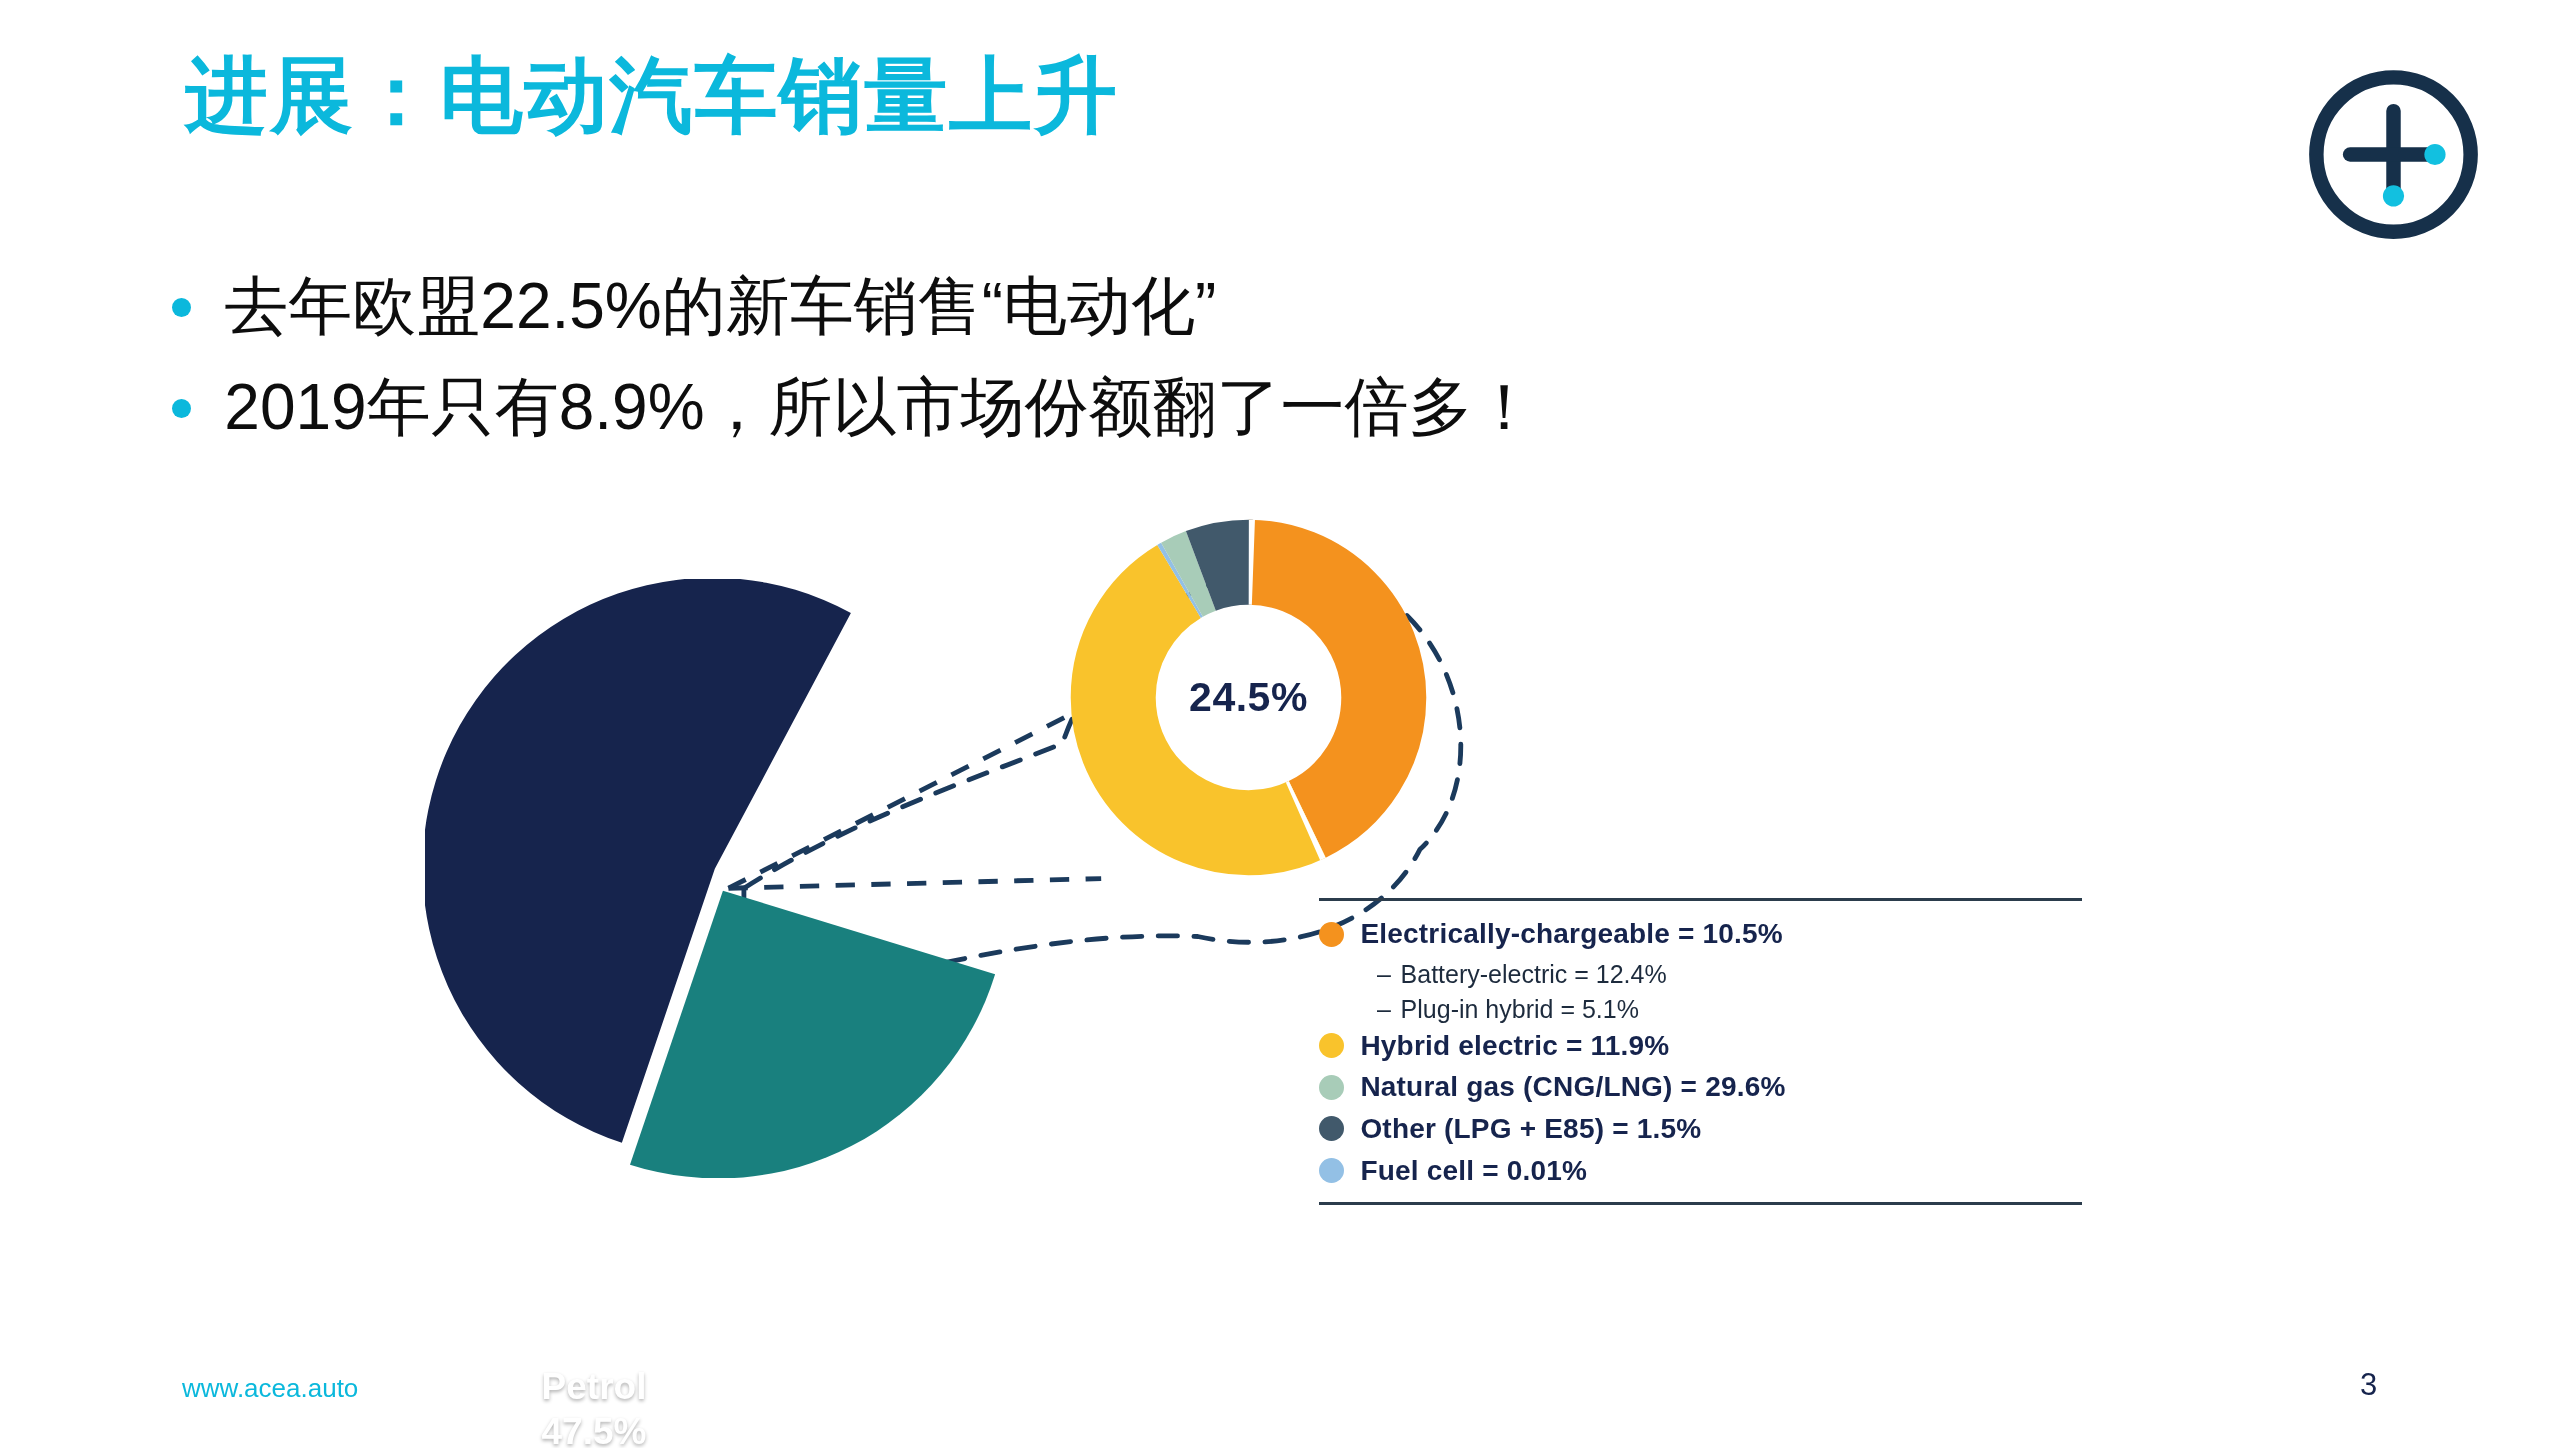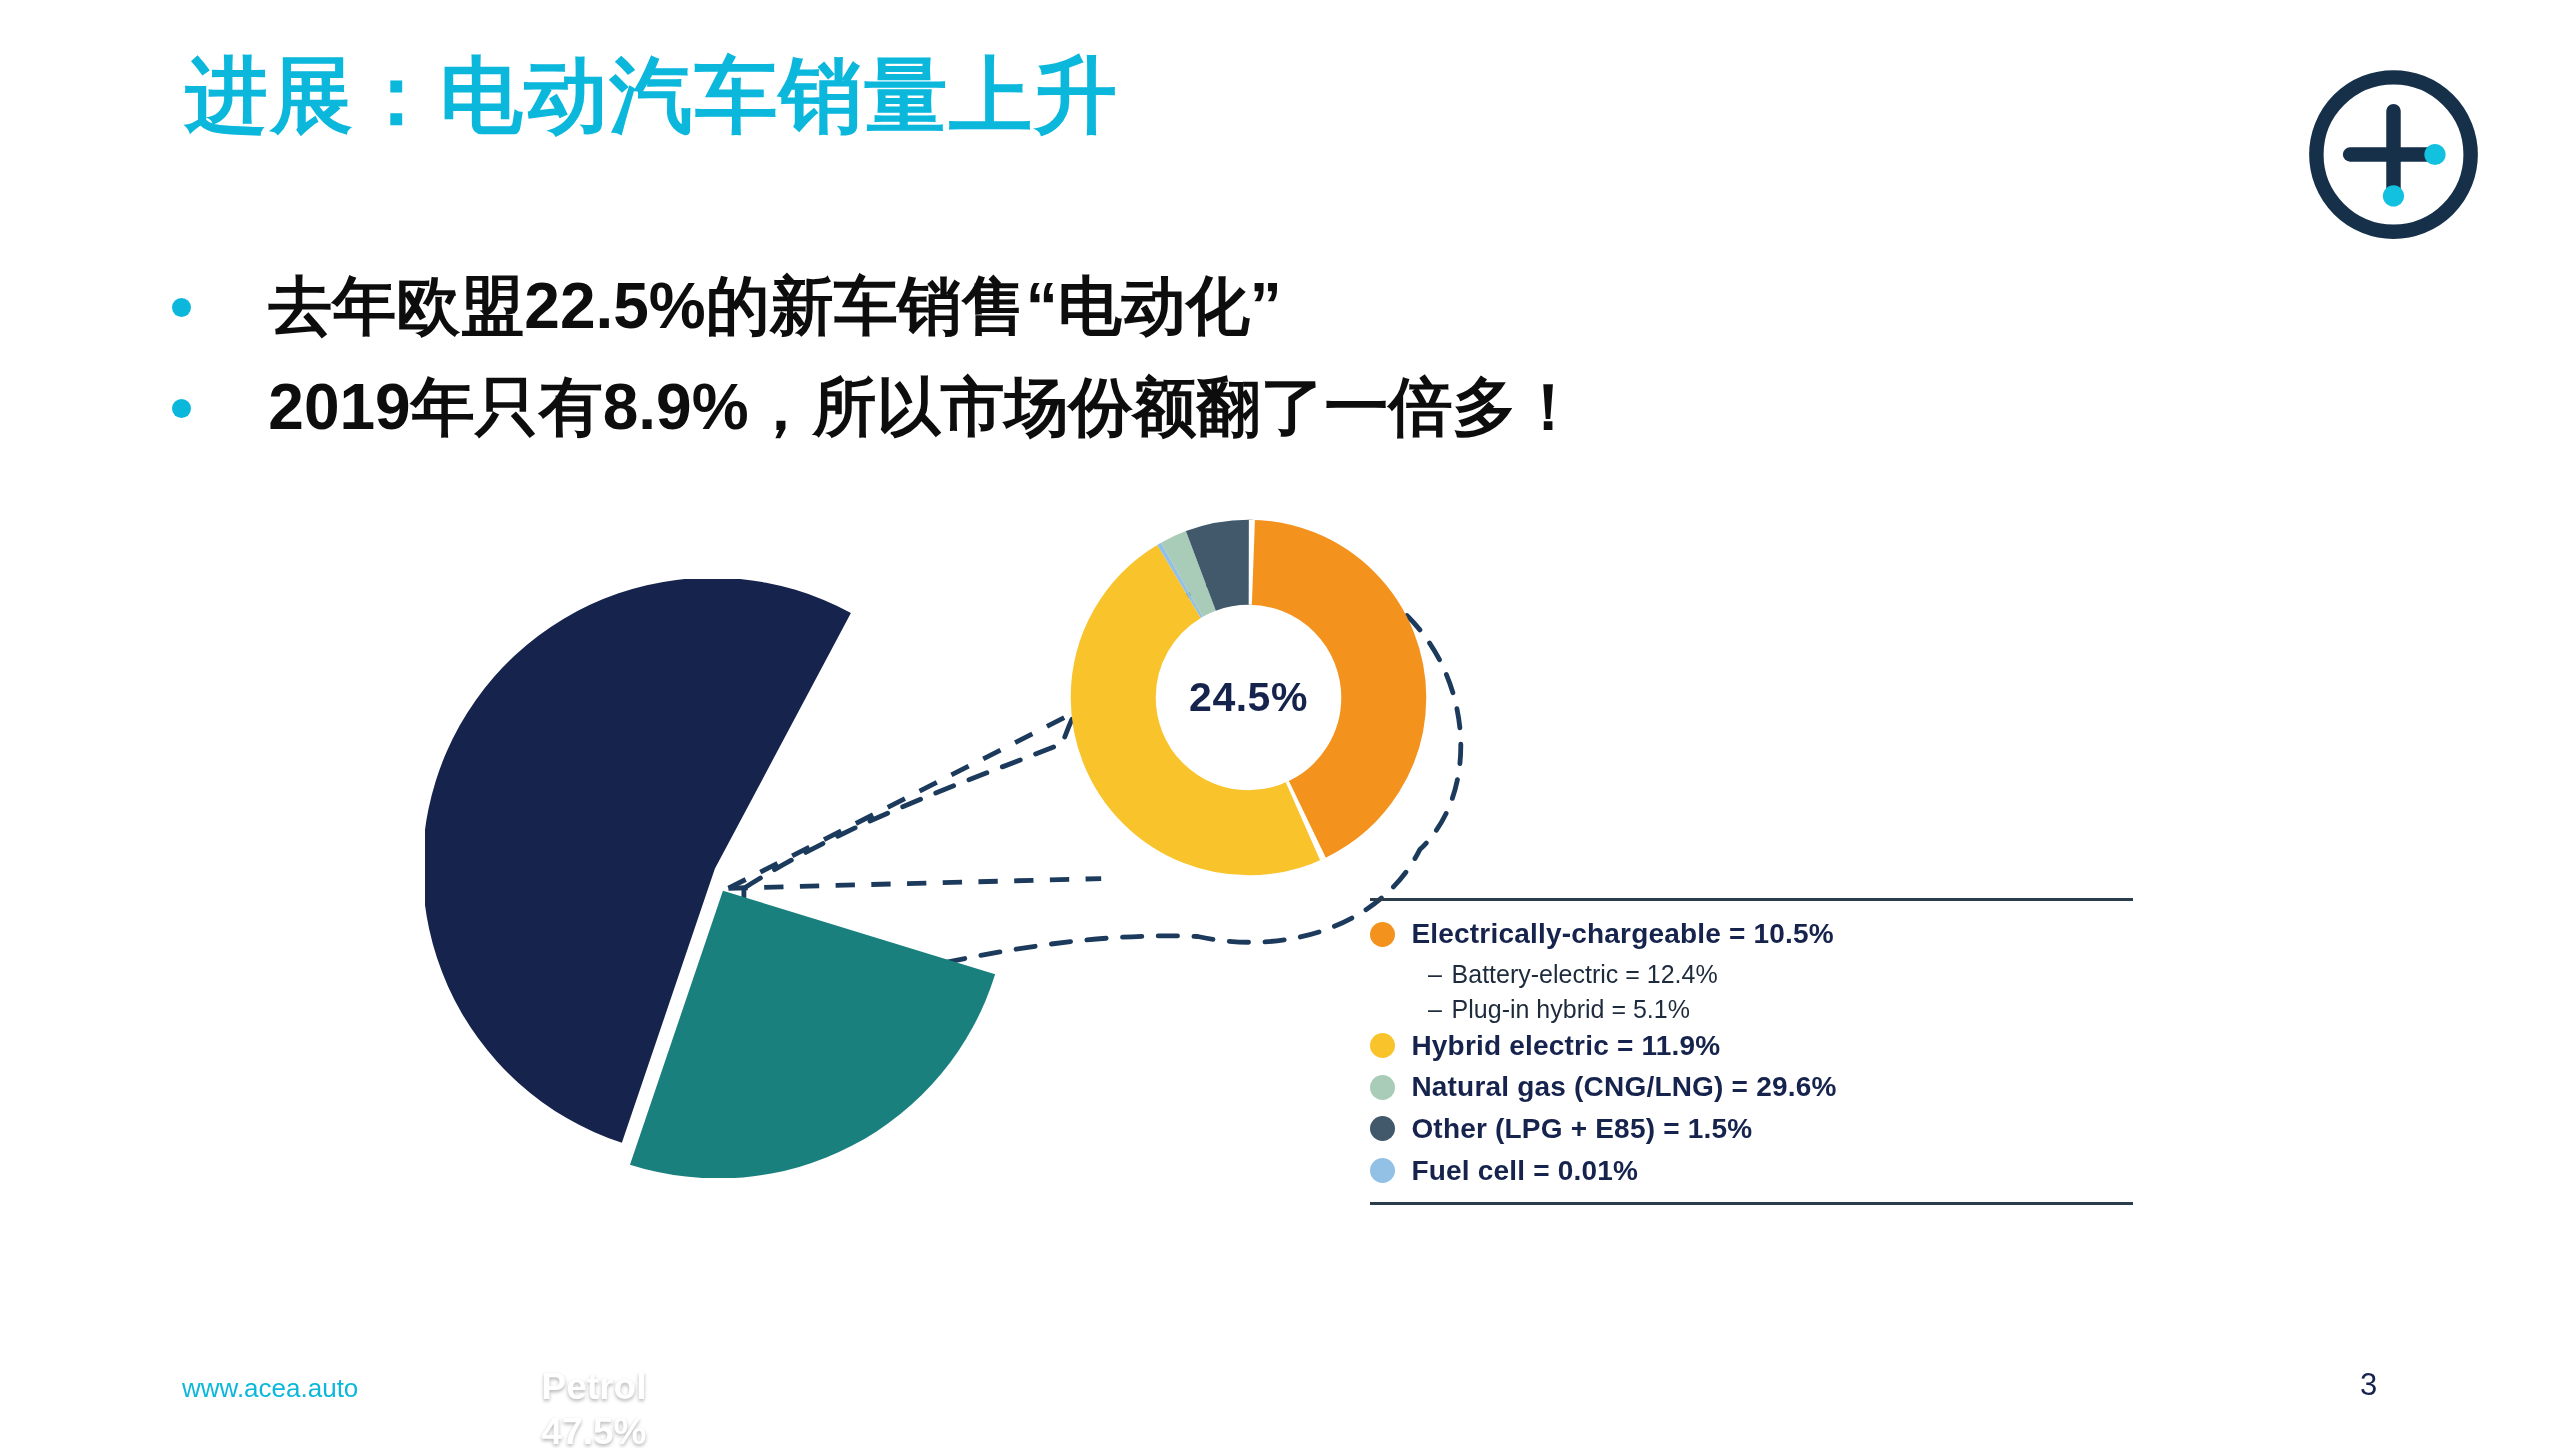--- a/index.html
+++ b/index.html
@@ -46,24 +46,23 @@
     border-radius: 50%;
     background: #0bb8dc;
     flex: 0 0 auto;
     margin-top: 35px;
     margin-right: 33px;
   }
   .bullet-text {
     font-size: 64px;
     line-height: 1.36;
     color: #0d0d0d;
-    font-weight: 700;
+    font-weight: 400;
     letter-spacing: 0px;
     white-space: nowrap;
-    margin-left: 44px;
   }
 
   
   #plus-logo {
     position: absolute;
     left: 2299px;
     top: 60px;
     width: 189px;
     height: 189px;
   }
@@ -114,21 +113,21 @@
     text-align: center;
     text-shadow: 0 1.9px 3.9px rgba(0,0,0,0.30);
     pointer-events: none;
     margin-top: 36px;
   }
   #label-petrol { left: 488px; top: 826px; width: 212px; }
 
   
   #legend {
     position: absolute;
-    left: 1370px;
+    left: 1319px;
     top: 898px;
     width: 773px;
   }
   #legend .rule {
     height: 2.9px;
     background: #2b3c4c;
     width: 763px;
   }
   #legend .rule.bottom { margin-top: 15.5px; }
   #legend-items { padding-top: 17.4px; }

